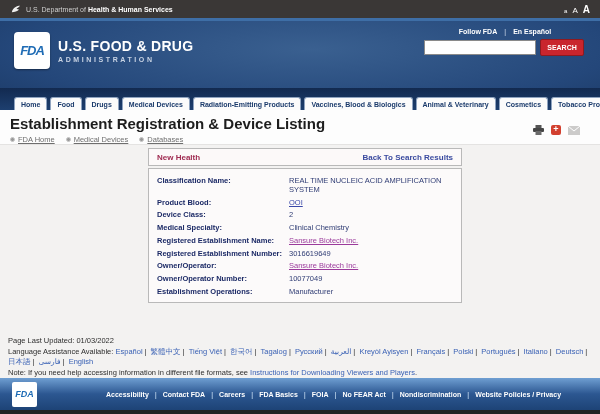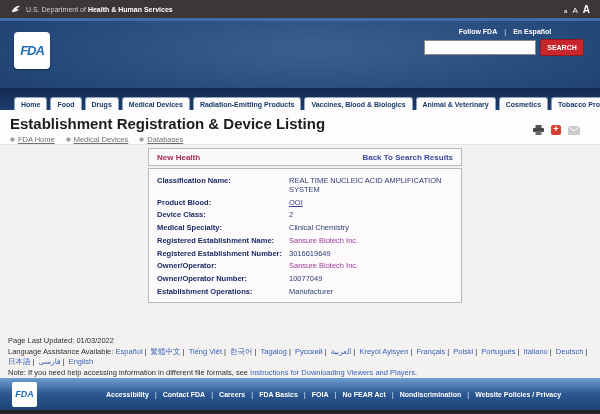--- a/index.html
+++ b/index.html
@@ -53,21 +53,21 @@
   .result-wrap { width:314px; margin-left:148px; }
   .toolbar { border:1px solid #b9b9b9; background:#fcf9f9; height:18px; display:flex; align-items:center;
     justify-content:space-between; padding:0 8px; font-size:8px; font-weight:bold; margin-bottom:2px; }
   .new-search { color:#a02c52; text-decoration:none; }
   .back-link { color:#3a4a9f; text-decoration:none; }
   .record-box { border:1px solid #b9b9b9; background:#fcfafa; padding:5px 8px 4px; }
   .row { display:flex; font-size:7.5px; line-height:9.5px; padding:1.6px 0; }
   .row-label { width:132px; font-weight:bold; color:#1c2a66; flex-shrink:0; padding-right:6px; }
   .row-value { color:#2f3c74; }
   .link-blue { color:#3947a8; text-decoration:underline; }
-  .link-purple { color:#9b3a9b; }
+  .link-purple { color:#9b3a9b; text-decoration:underline; }
 
   
   .foot-text { background:#f3f2f1; height:46px; padding:4px 8px 0; font-size:7.5px; color:#2e2e2e; line-height:10.5px; }
   .foot-text a { color:#3b62b5; text-decoration:none; }
   .lang-item { display:inline; }
   .lang-item .sep { color:#2e2e2e; margin:0 2px; }
   .lang-item:last-child .sep { display:none; }
 
   
   .bottombar { height:32px; background:linear-gradient(#6f9fd2, #2c5791 50%, #1d4376); display:flex; align-items:center; }
@@ -96,20 +96,24 @@
       <span class="fs-0">a</span>
       <span class="fs-1">A</span>
       <span class="fs-2">A</span>
     </span>
   </div>
 
   <div class="header">
     <div class="fda-logo">
         <span>FDA</span>
       </div>
+    <div class="org">
+      <div class="org-l1">U.S. FOOD &amp; DRUG</div>
+      <div class="org-l2">ADMINISTRATION</div>
+    </div>
     <div class="header-right">
       <div class="follow-row">
         <a href="#">Follow FDA</a>
         <span class="hsep"></span>
         <a href="#">En Español</a>
       </div>
       <div class="search-row">
         <input class="search-input" type="text" style="">
         <button class="search-btn">SEARCH</button>
       </div>

